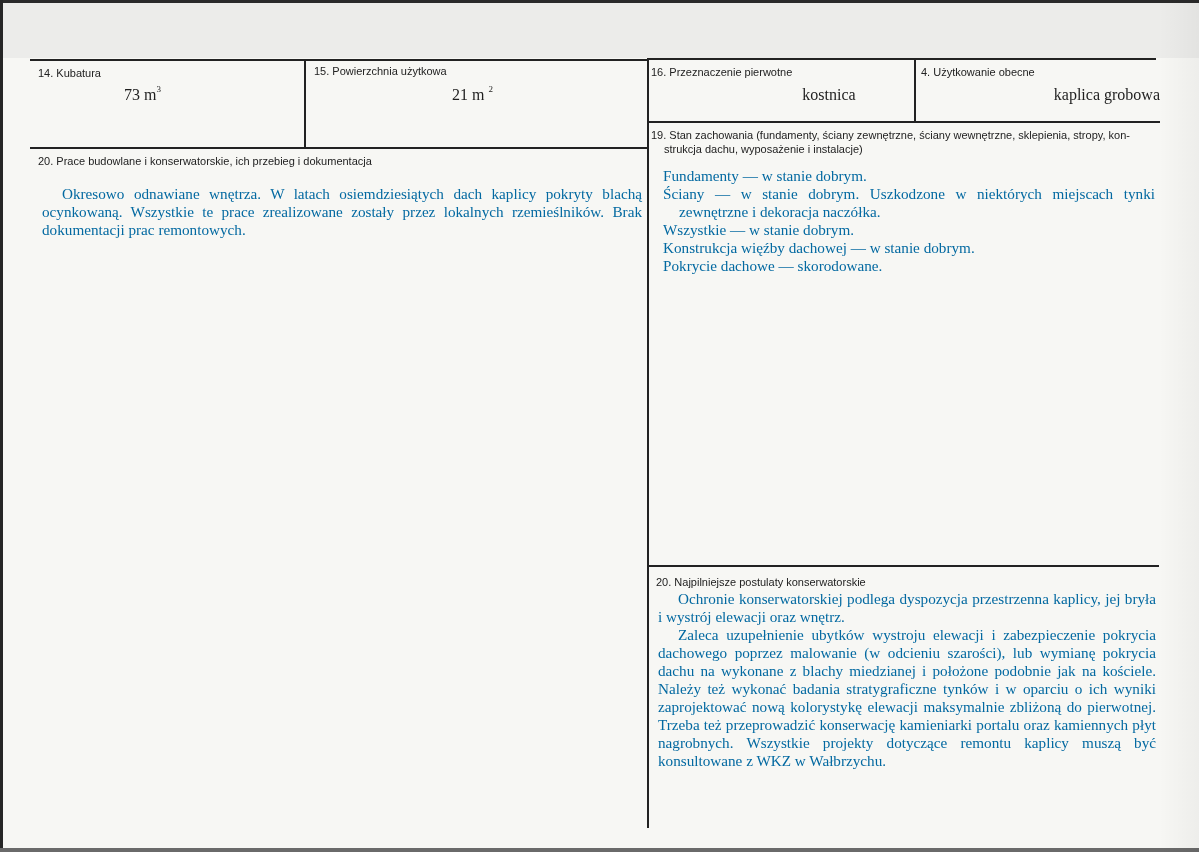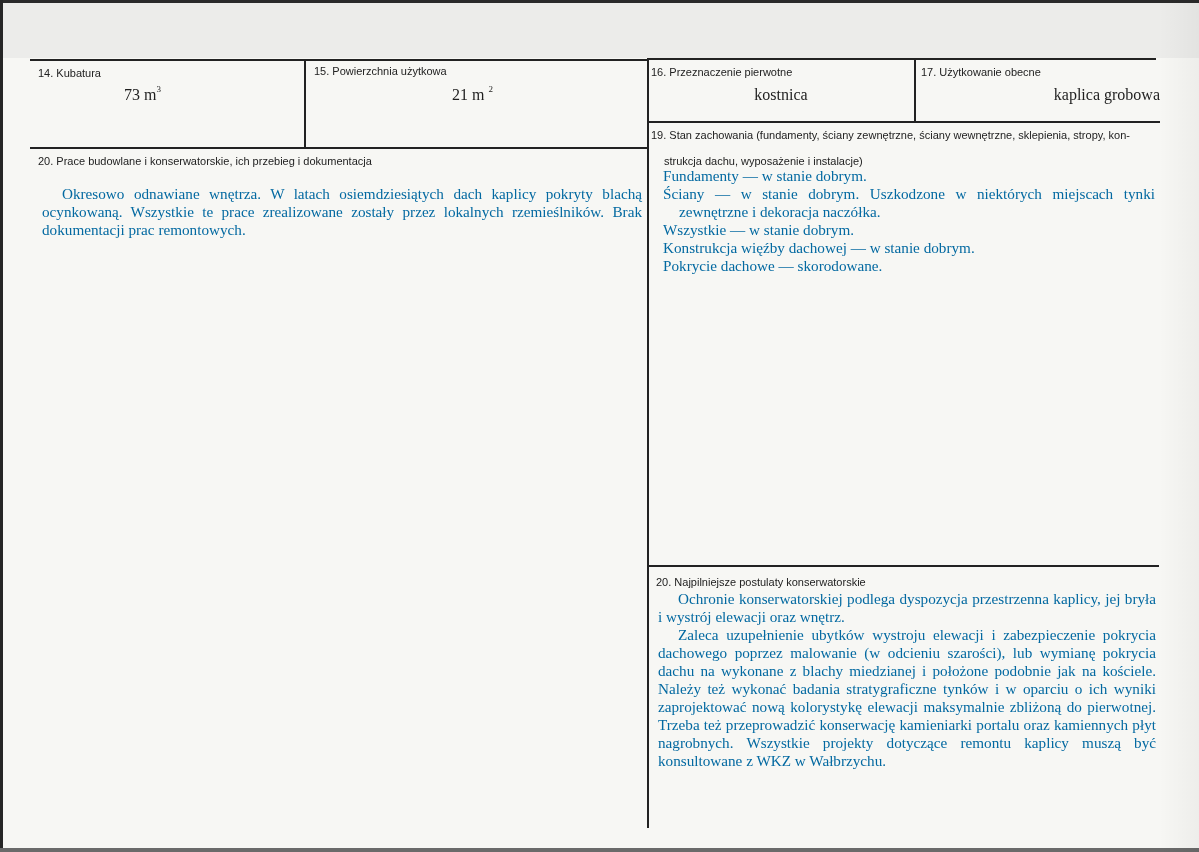--- a/index.html
+++ b/index.html
@@ -59,38 +59,38 @@
 
 <div>
   <div class="label" style="left:314px; top:64px;">15. Powierzchnia użytkowa</div>
   <div class="value" style="left:452px; top:86px;">
     <span>21 m</span><sup style="margin-left:4px;">2</sup>
   </div>
 </div>
 
 <div>
   <div class="label" style="left:651px; top:65px;">16. Przeznaczenie pierwotne</div>
-  <div class="value" style="left:648px; width:266px; text-align:center; top:86px;">kostnica</div>
+  <div class="value" style="left:648px; width:266px; text-align:center; top:86px;padding-left:48px;">kostnica</div>
 </div>
 
 <div>
-  <div class="label" style="left:921px; top:65px;">17. Użytkowanie obecne</div>
+  <div class="label" style="left:921px; top:65px;">4. Użytkowanie obecne</div>
   <div class="value" style="left:916px; width:244px; text-align:right; top:86px;">kaplica grobowa</div>
 </div>
 
 <div>
   <div class="label" style="left:38px; top:154px;">20. Prace budowlane i konserwatorskie, ich przebieg i dokumentacja</div>
   <div class="para" style="left:42px; top:185px; width:600px;">
     <p class="indent-first">Okresowo odnawiane wnętrza. W latach osiemdziesiątych dach kaplicy pokryty blachą ocynkowaną. Wszystkie te prace zrealizowane zostały przez lokalnych rzemieślników. Brak dokumentacji prac remontowych.</p>
   </div>
 </div>
 
 <div>
   <div class="label" style="left:651px; top:128px; white-space:nowrap;">19. Stan zachowania (fundamenty, ściany zewnętrzne, ściany wewnętrzne, sklepienia, stropy, kon-</div>
-  <div class="label" style="left:664px; top:154px;">strukcja dachu, wyposażenie i instalacje)</div>
+  <div class="label" style="left:664px; top:142px;">strukcja dachu, wyposażenie i instalacje)</div>
   <div class="para" style="left:663px; top:167px; width:492px;">
     <p class="hanging">Fundamenty — w stanie dobrym.</p>
     <p class="hanging">Ściany — w stanie dobrym. Uszkodzone w niektórych miejscach tynki zewnętrzne i dekoracja naczółka.</p>
     <p class="hanging">Wszystkie — w stanie dobrym.</p>
     <p class="hanging">Konstrukcja więźby dachowej — w stanie dobrym.</p>
     <p class="hanging">Pokrycie dachowe — skorodowane.</p>
   </div>
 </div>
 
 <div>

